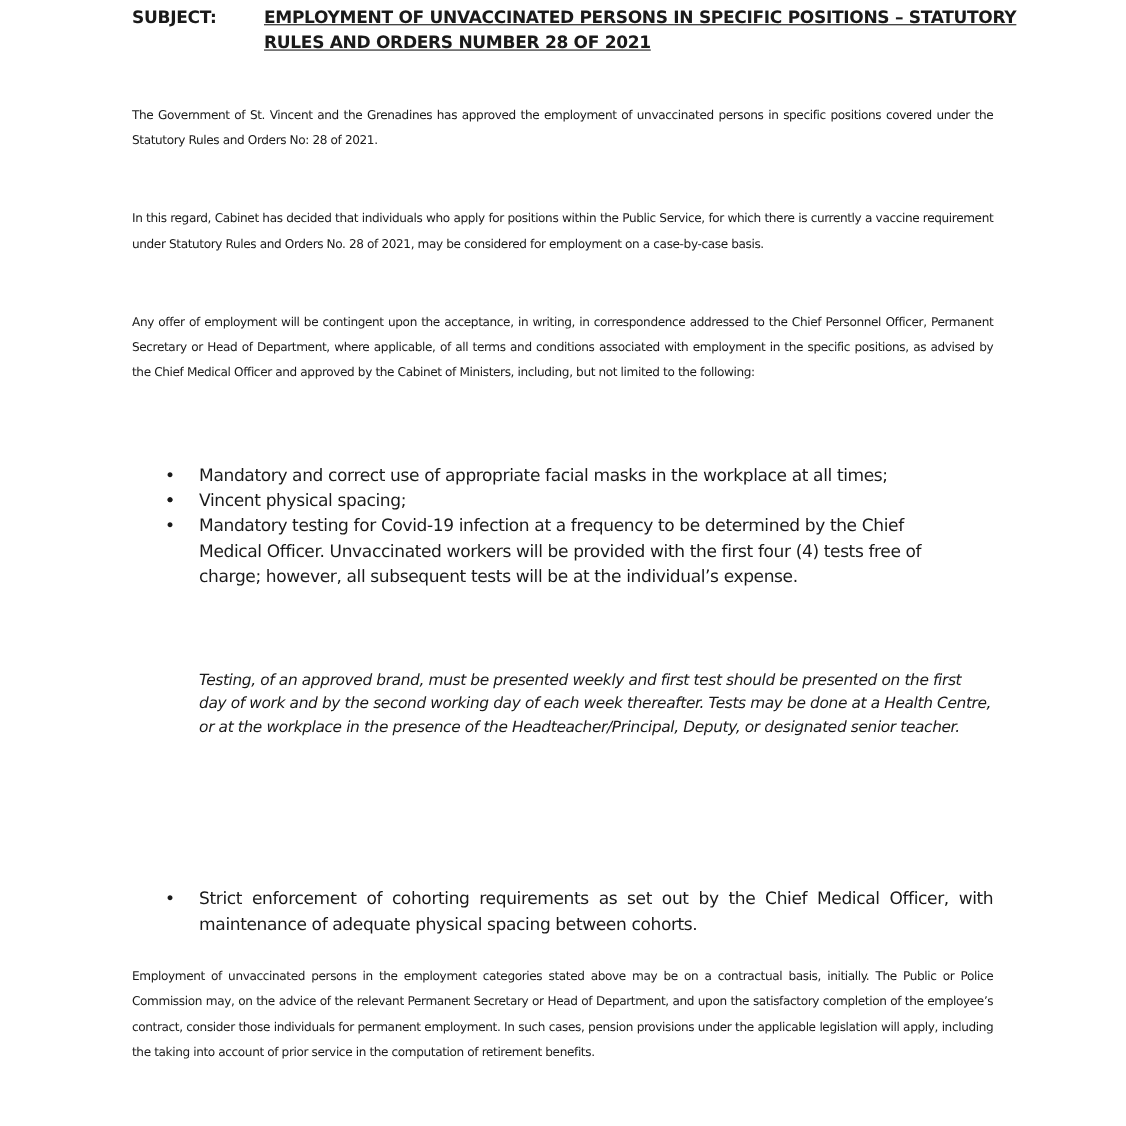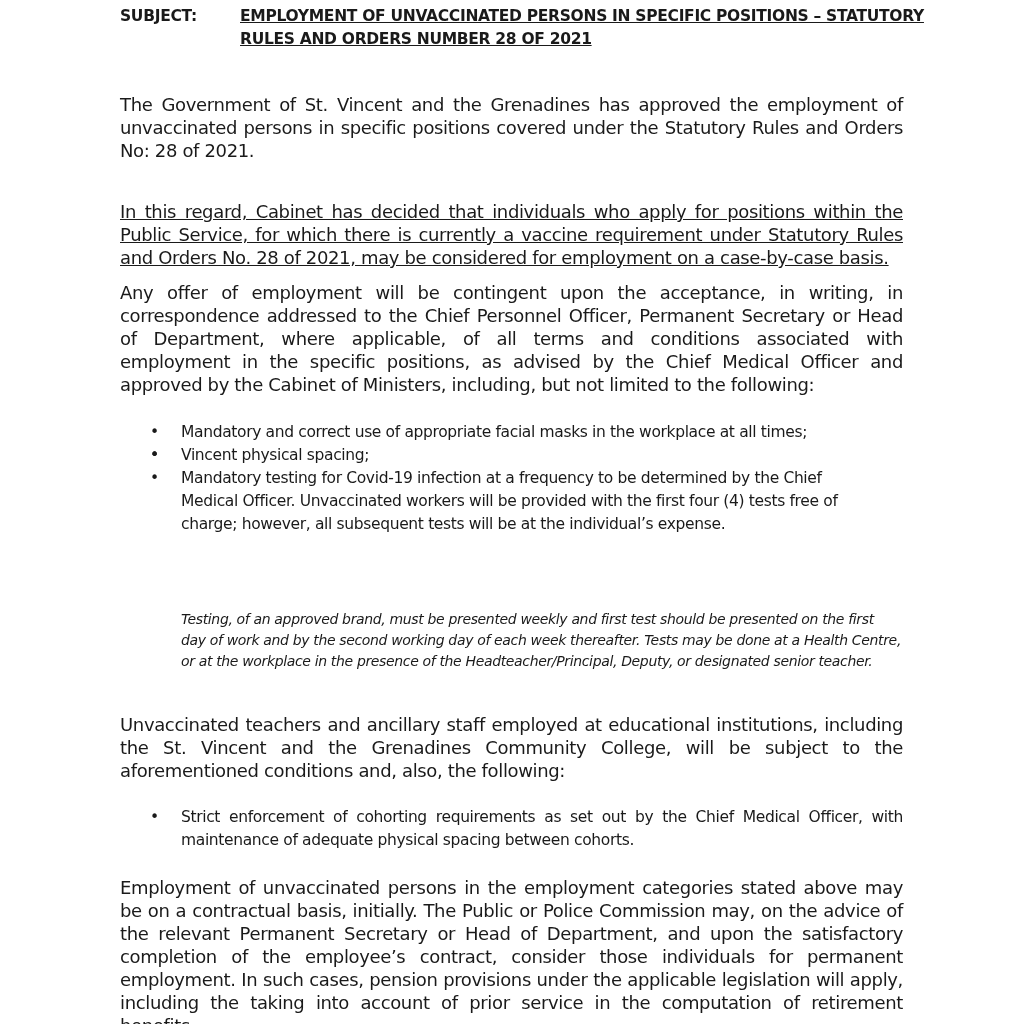--- a/index.html
+++ b/index.html
@@ -2,39 +2,39 @@
 <html><head>
 <meta charset="utf-8">
 <style>
   html, body { margin: 0; padding: 0; background: #ffffff; }
   body { width: 1024px; height: 1024px; overflow: hidden; position: relative; color: #1a1a1a;
          font-family: "DejaVu Sans", sans-serif; }
   .page { position: absolute; left: 0; top: 0; width: 1024px; height: 856px; }
   .subject { position: absolute; left: 120px; top: 5px; width: 800px; font-weight: bold; font-size: 15.5px; line-height: 23px; letter-spacing: -0.3px; }
   .subject-label { position: absolute; left: 0; top: 0; }
   .subject-title { position: absolute; left: 120px; top: 0; width: 700px; text-decoration: underline; }
-  .para { position: absolute; left: 120px; width: 783px; font-size: 18px; line-height: 23px; text-align: justify; letter-spacing: -0.35px; margin: 0; }
+  .para { position: absolute; left: 120px; width: 783px; font-size: 11px; line-height: 23px; text-align: justify; letter-spacing: -0.35px; margin: 0; }
   .bullets { position: absolute; left: 120px; width: 783px; margin: 0; padding: 0; list-style: none; font-size: 15.5px; line-height: 23px; letter-spacing: -0.35px; }
   .bullets li { position: relative; padding-left: 61px; }
   .bullet-dot { position: absolute; left: 30px; top: 0; }
   .note { position: absolute; left: 181px; width: 720px; font-style: italic; font-size: 14px; line-height: 21px; letter-spacing: -0.35px; margin: 0; }
 </style>
 </head>
 <body>
 
 <div class="page">
 
   <div class="subject">
     <span class="subject-label">SUBJECT:</span>
     <span class="subject-title">EMPLOYMENT OF UNVACCINATED PERSONS IN SPECIFIC POSITIONS – STATUTORY RULES AND ORDERS NUMBER 28 OF 2021</span>
   </div>
 
   <p class="para" style="top:93px;">The Government of St. Vincent and the Grenadines has approved the employment of unvaccinated persons in specific positions covered under the Statutory Rules and Orders No: 28 of 2021.</p>
 
-  <p class="para" style="top:200px;text-decoration:underline;">In this regard, Cabinet has decided that individuals who apply for positions within the Public Service, for which there is currently a vaccine requirement under Statutory Rules and Orders No. 28 of 2021, may be considered for employment on a case-by-case basis.</p>
+  <p class="para" style="top:187px;">In this regard, Cabinet has decided that individuals who apply for positions within the Public Service, for which there is currently a vaccine requirement under Statutory Rules and Orders No. 28 of 2021, may be considered for employment on a case-by-case basis.</p>
 
   <p class="para" style="top:281px;">Any offer of employment will be contingent upon the acceptance, in writing, in correspondence addressed to the Chief Personnel Officer, Permanent Secretary or Head of Department, where applicable, of all terms and conditions associated with employment in the specific positions, as advised by the Chief Medical Officer and approved by the Cabinet of Ministers, including, but not limited to the following:</p>
 
   <ul class="bullets" style="top:421px;">
     <li>
       <span class="bullet-dot">•</span>
       <span>Mandatory and correct use of appropriate facial masks in the workplace at all times;</span>
     </li>
     <li>
       <span class="bullet-dot">•</span>
@@ -44,21 +44,20 @@
       <span>Vincent physical spacing;</span>
     </li>
     <li style="padding-right:40px;">
       <span class="bullet-dot">•</span>
       <span>Mandatory testing for Covid-19 infection at a frequency to be determined by the Chief Medical Officer. Unvaccinated workers will be provided with the first four (4) tests free of charge; however, all subsequent tests will be at the individual’s expense.</span>
     </li>
   </ul>
 
   <p class="note" style="top:609px;">Testing, of an approved brand, must be presented weekly and first test should be presented on the first day of work and by the second working day of each week thereafter.  Tests may be done at a Health Centre, or at the workplace in the presence of the Headteacher/Principal, Deputy, or designated senior teacher.</p>
 
-  <p class="para" style="top:713px;">Unvaccinated teachers and ancillary staff employed at educational institutions, including the St. Vincent and the Grenadines Community College, will be subject to the aforementioned conditions and, also, the following:</p>
 
   <ul class="bullets" style="top:806px;">
     <li style="text-align:justify;">
       <span class="bullet-dot">•</span>
       <span>Strict enforcement of cohorting requirements as set out by the Chief Medical Officer, with maintenance of adequate physical spacing between cohorts.</span>
     </li>
   </ul>
 
   <p class="para" style="top:876px;">Employment of unvaccinated persons in the employment categories stated above may be on a contractual basis, initially. The Public or Police Commission may, on the advice of the relevant Permanent Secretary or Head of Department, and upon the satisfactory completion of the employee’s contract, consider those individuals for permanent employment. In such cases, pension provisions under the applicable legislation will apply, including the taking into account of prior service in the computation of retirement benefits.</p>
 

